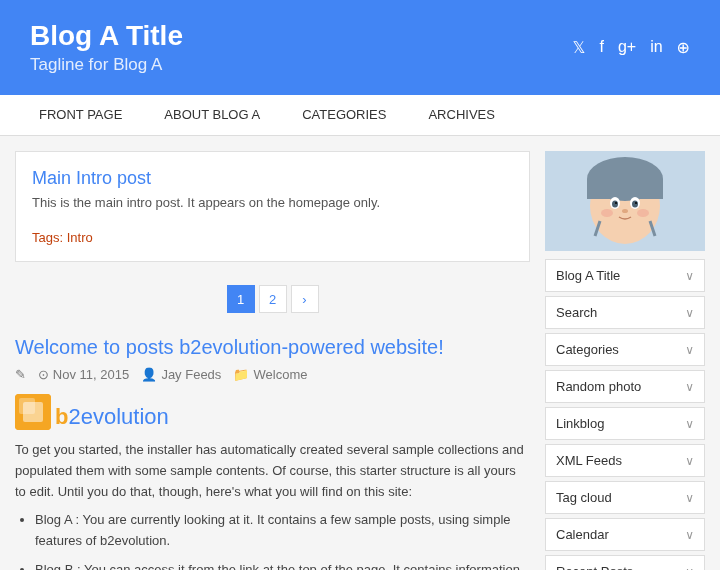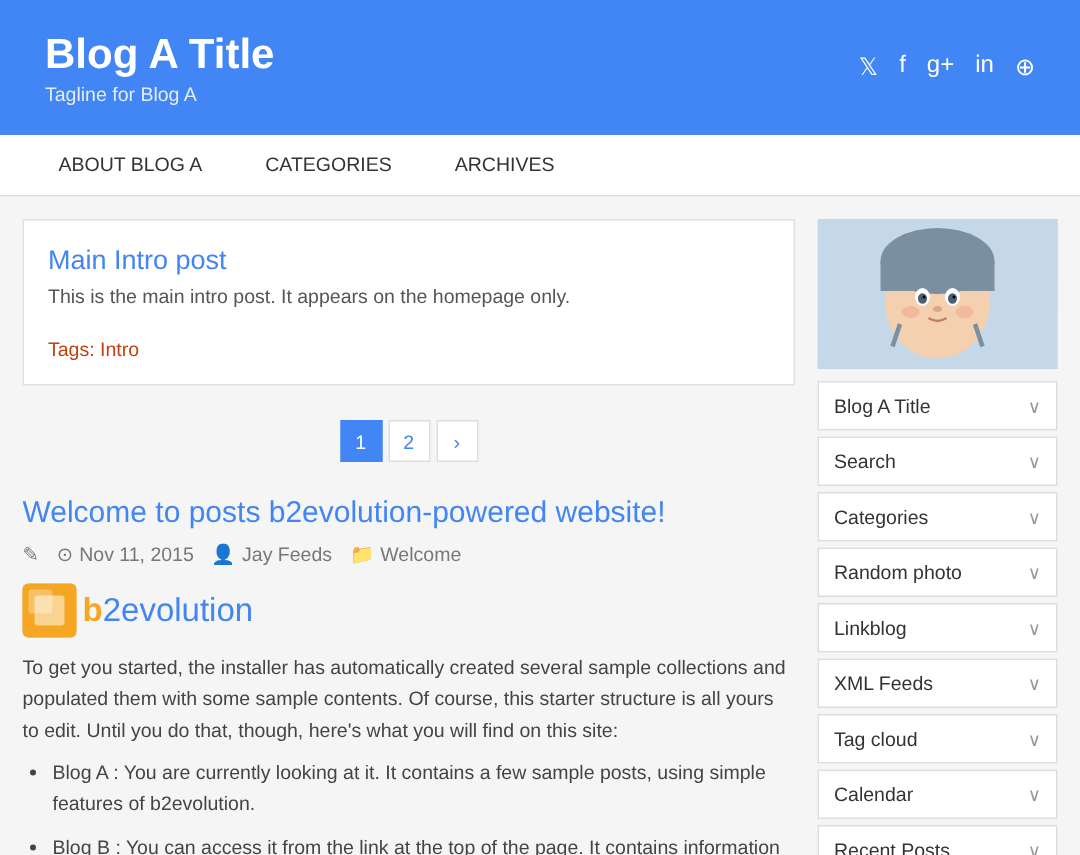--- a/index.html
+++ b/index.html
@@ -7,21 +7,21 @@
 
     
     .header {
       background: #4285f4;
       padding: 20px 30px;
       display: flex;
       align-items: center;
       justify-content: space-between;
     }
     .header-title { color: #fff; font-size: 28px; font-weight: bold; }
-    .header-tagline { color: rgba(255,255,255,0.85); font-size: 13px; margin-top: 3px; }
+    .header-tagline { color: rgba(255,255,255,0.85); font-size: 17px; margin-top: 3px; }
     .header-icons { display: flex; gap: 14px; }
     .header-icons span { color: #fff; font-size: 16px; cursor: pointer; }
 
     
     .nav {
       background: #fff;
       border-bottom: 1px solid #ddd;
       padding: 0 20px;
       display: flex;
       gap: 4px;
@@ -97,21 +97,21 @@
       gap: 12px;
       font-size: 13px;
       color: #777;
       margin-bottom: 12px;
     }
     .post-meta span { display: flex; align-items: center; gap: 4px; }
 
     
     .b2evo-logo {
       display: flex;
-      align-items: center;
+      align-items: flex-end;
       gap: 4px;
       margin-bottom: 10px;
     }
     .logo-icon {
       width: 36px; height: 36px;
       background: #f5a623;
       border-radius: 4px;
       display: flex; align-items: center; justify-content: center;
       color: #fff; font-weight: bold; font-size: 18px;
     }
@@ -166,20 +166,21 @@
   <div class="header-icons">
     <span>𝕏</span>
     <span>f</span>
     <span>g+</span>
     <span>in</span>
     <span>⊕</span>
   </div>
 </div>
 
 <div class="nav">
+  <div class="nav-item">FRONT PAGE</div>
   <div class="nav-item">ABOUT BLOG A</div>
   <div class="nav-item">CATEGORIES</div>
   <div class="nav-item">ARCHIVES</div>
 </div>
 
 <div class="main-layout">
 
   <div class="content">
 
     <div class="intro-box">

